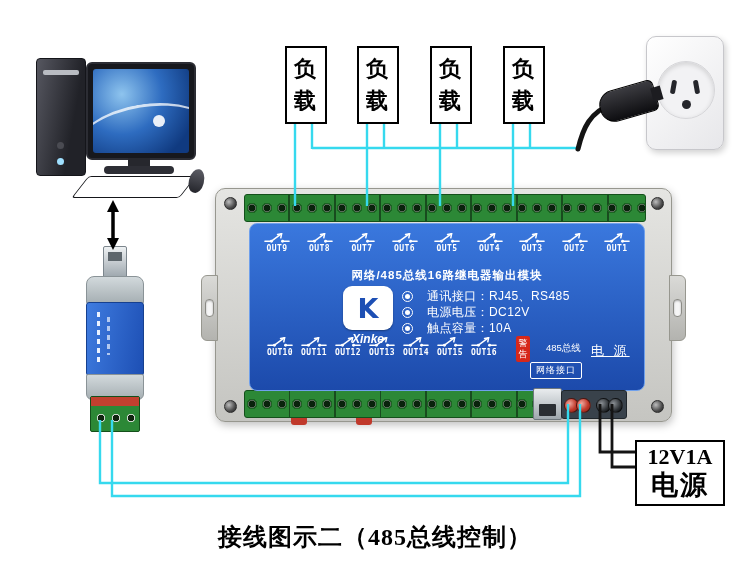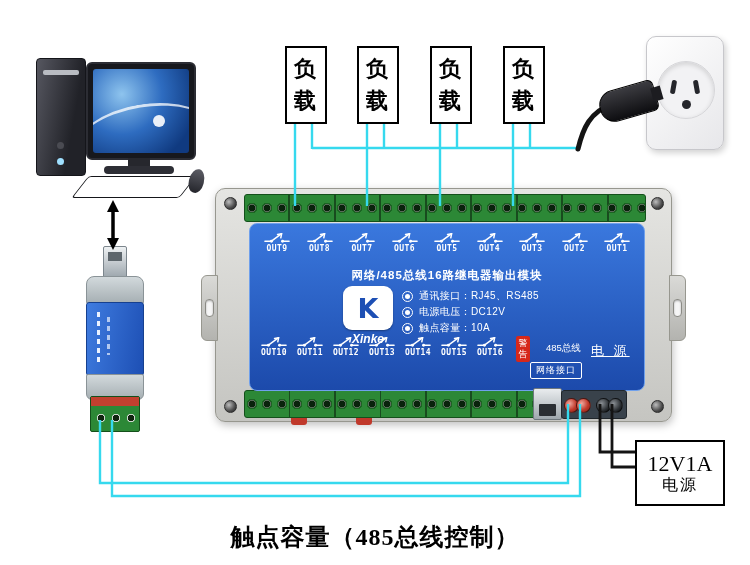--- a/index.html
+++ b/index.html
@@ -9,23 +9,23 @@
   
   .load-box{position:absolute;top:46px;width:38px;height:74px;background:#fff;border:2px solid #000;
             z-index:5;display:flex;align-items:center;justify-content:center;}
   .load-box span{width:1.1em;word-break:break-all;text-align:left;font-size:22px;line-height:1.45;
                  font-weight:700;font-family:"Liberation Serif",serif;color:#000;}
   .load-1{left:285px}.load-2{left:357px}.load-3{left:430px}.load-4{left:503px}
 
   
   .psu{position:absolute;left:635px;top:440px;width:86px;height:62px;background:#fff;border:2px solid #000;
        z-index:5;display:flex;flex-direction:column;align-items:center;justify-content:center;
-       font-family:"Liberation Serif",serif;font-weight:400;color:#000;}
+       font-family:"Liberation Serif",serif;font-weight:700;color:#000;}
   .psu .l1{font-size:22px;line-height:1.1}
-  .psu .l2{font-size:16px;letter-spacing:2px;line-height:1.15}
+  .psu .l2{font-size:27px;letter-spacing:2px;line-height:1.15}
 
   
   .caption{position:absolute;left:0;right:0;top:521px;text-align:center;z-index:1;
            font-family:"Liberation Serif",serif;font-size:24px;font-weight:700;color:#000;letter-spacing:1px;}
 
   
   .tower{position:absolute;left:36px;top:58px;width:48px;height:116px;z-index:2;
          background:linear-gradient(100deg,#565760,#212228 70%);border:1px solid #14151a;border-radius:4px;}
   .tower::before{content:"";position:absolute;left:6px;top:11px;right:6px;height:5px;background:#b9bcc2;border-radius:2px;}
   .tower::after{content:"";position:absolute;left:50%;bottom:10px;width:7px;height:7px;margin-left:-4px;
@@ -101,35 +101,35 @@
   .tstrip-top{left:28px;top:5px;width:400px;}
   .tstrip-bottom{left:28px;top:201px;width:290px;}
   .screw{position:absolute;width:11px;height:11px;border-radius:50%;border:1px solid #2e2e2e;
          background:radial-gradient(circle at 35% 35%,#bdbdbd,#4c4c4c 60%,#1d1d1d);}
   .sc1{left:8px;top:8px}.sc2{right:7px;top:8px}.sc3{left:8px;bottom:8px}.sc4{right:7px;bottom:8px}
 
   .panel{position:absolute;left:33px;top:34px;width:394px;height:166px;border-radius:8px;
          background:linear-gradient(180deg,#3a78de,#1c4aab);border:1px solid #6fa0ec;}
   .out-row{position:absolute;display:flex;justify-content:space-between;}
   .out-top{left:7px;top:6px;width:380px;}
-  .out-bottom{left:7px;top:110px;width:250px;}
+  .out-bottom{left:7px;top:110px;width:250px;justify-content:center;}
   .out-cell{display:flex;flex-direction:column;align-items:center;width:40px;}
   .out-bottom .out-cell{width:34px;}
   .relay-sym{width:26px;height:13px;display:block;}
   .out-label{color:#fff;font-size:8px;font-weight:700;letter-spacing:.4px;margin-top:1px;
              font-family:"DejaVu Sans Mono",monospace;}
   .panel-title{position:absolute;left:0;right:0;top:44px;text-align:center;color:#fff;font-size:11.5px;
                letter-spacing:1px;font-weight:bold;}
   .logo{position:absolute;left:92px;top:62px;width:52px;text-align:center;}
   .logo-badge{width:50px;height:44px;background:#fff;border-radius:9px;margin:0 auto;display:flex;
               align-items:center;justify-content:center;box-shadow:0 1px 2px rgba(0,0,0,.35);}
   .logo-k{font-size:27px;font-weight:800;color:#1d4fb4;font-family:"DejaVu Sans",sans-serif;}
   .logo-name{color:#fff;font-size:12px;font-style:italic;font-weight:700;margin-top:2px;}
   .specs{position:absolute;left:152px;top:64px;}
-  .spec-line{display:flex;align-items:center;height:16px;color:#fff;font-size:10px;letter-spacing:.4px;}
+  .spec-line{display:flex;align-items:center;height:16px;color:#fff;font-size:12px;letter-spacing:.4px;gap:8px;}
   .spec-icon{width:9px;height:9px;border:1px solid #fff;border-radius:50%;margin-right:6px;position:relative;flex:0 0 auto;}
   .spec-icon::after{content:"";position:absolute;inset:2px;background:#fff;border-radius:50%;}
   .warn{position:absolute;left:266px;top:112px;width:14px;height:26px;background:#d6281a;color:#fff;
         font-size:9px;line-height:1.2;display:flex;align-items:center;justify-content:center;text-align:center;
         border-radius:2px;word-break:break-all;padding:0 2px;box-sizing:border-box;}
   .bus-label{position:absolute;left:296px;top:118px;color:#fff;font-size:9.5px;}
   .pwr-label{position:absolute;left:341px;top:118px;color:#fff;font-size:13px;letter-spacing:3px;text-decoration:underline;}
   .port-label{position:absolute;left:280px;top:138px;width:50px;height:15px;border:1px solid #fff;border-radius:2px;
               color:#fff;font-size:9px;display:flex;align-items:center;justify-content:center;letter-spacing:1px;}
   .rj45{position:absolute;left:317px;top:199px;width:27px;height:30px;border:1px solid #6e777d;border-radius:2px;
@@ -412,21 +412,21 @@
     </div>
   <div class="load-box load-4">
       <span>负载</span>
     </div>
 
   <div class="psu">
     <span class="l1">12V1A</span>
     <span class="l2">电源</span>
   </div>
 
-  <div class="caption">触点容量（485总线控制）</div>
+  <div class="caption">接线图示二（485总线控制）</div>
 
   <svg class="wires" width="750" height="565" viewBox="0 0 750 565">
 
     <polyline points="295,120 295,206" fill="none" stroke="#36d9ee" stroke-width="2.4"></polyline>
     <polyline points="367,120 367,206" fill="none" stroke="#36d9ee" stroke-width="2.4"></polyline>
     <polyline points="440,120 440,206" fill="none" stroke="#36d9ee" stroke-width="2.4"></polyline>
     <polyline points="513,120 513,206" fill="none" stroke="#36d9ee" stroke-width="2.4"></polyline>
 
     <polyline points="312,120 312,149" fill="none" stroke="#36d9ee" stroke-width="2.4"></polyline>
     <polyline points="384,120 384,149" fill="none" stroke="#36d9ee" stroke-width="2.4"></polyline>

